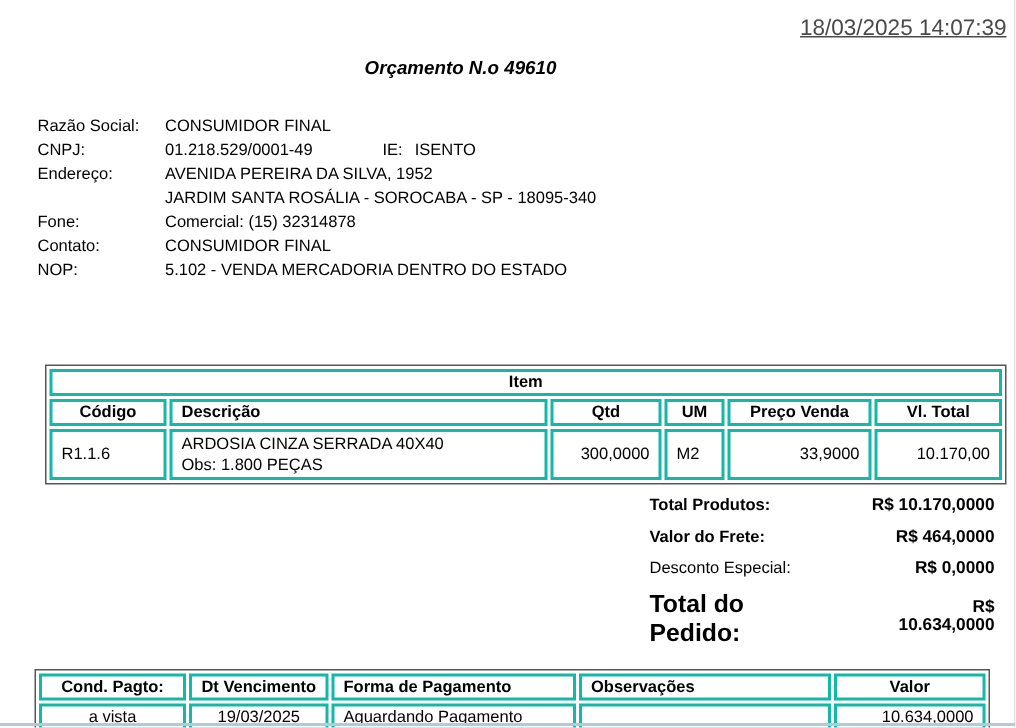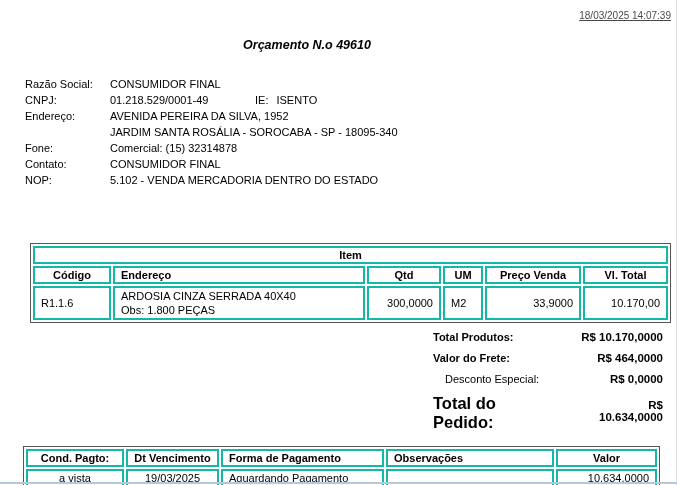--- a/index.html
+++ b/index.html
@@ -10,21 +10,21 @@
     font-size:11px; color:#000;
     position:relative; overflow:hidden;
   }
   .page {
     position:absolute; inset:0;
     border-right:1px solid #e0e0e0;
     background:#fff;
   }
   .timestamp {
     position:absolute; top:10px; right:5px;
-    font-size:10px; color:#4a4a4a;
+    font-size:15px; color:#4a4a4a;
     text-decoration:underline;
   }
   .title {
     position:absolute; top:38px; left:0; width:614px;
     text-align:center; font-weight:bold; font-size:12.5px;font-style:italic;
   }
   
   .client { position:absolute; top:76px; left:25px; width:560px; }
   .c-row { display:flex; line-height:16px; }
   .c-label { width:85px; flex:0 0 85px; }
@@ -47,21 +47,21 @@
   .item-table { position:absolute; top:243px; left:30px; width:633px; }
   .item-table .tbl-title th { text-align:center; height:14px; }
   .desc-cell { white-space:normal; line-height:14px; }
   .al-c { text-align:center;margin-left:46px; }
   .al-r { text-align:right; }
   .al-l { text-align:left; }
   
   .totals { position:absolute; top:331px; left:433px; width:230px; }
   .t-row { display:flex; justify-content:space-between; align-items:baseline; margin-bottom:9px; }
   .t-label { font-size:11px; font-weight:bold; }
-  .t-label.regular { font-weight:normal;margin-left:12px; }
+  .t-label.regular { font-weight:normal; }
   .t-value { font-size:11.5px; font-weight:bold; text-align:right; }
   .t-row.grand { margin-top:1px;gap:26px; }
   .t-row.grand .t-label { font-size:16.5px; }
   
   .payment-table { position:absolute; top:446px; left:23px; width:633px; }
   .payment-table th { height:14px; }
   .payment-table td { height:15px; }
   
   .bottom-bar {
     position:absolute; left:0; bottom:1px; width:677px; height:2px;
@@ -118,21 +118,21 @@
       <col style="width:40px">
         <col style="width:96px">
         <col style="width:85px">
     </colgroup>
     <tbody>
       <tr class="tbl-title">
         <th colspan="6">Item</th>
       </tr>
       <tr>
         <th class="al-c">Código</th>
-        <th class="al-l">Endereço</th>
+        <th class="al-l">Descrição</th>
         <th class="al-c">Qtd</th>
         <th class="al-c">UM</th>
         <th class="al-c">Preço Venda</th>
         <th class="al-c">Vl. Total</th>
       </tr>
       <tr>
         <td class="al-l">R1.1.6</td>
         <td class="desc-cell">
           <div>ARDOSIA CINZA SERRADA 40X40</div>
           <div>Obs: 1.800 PEÇAS</div>

